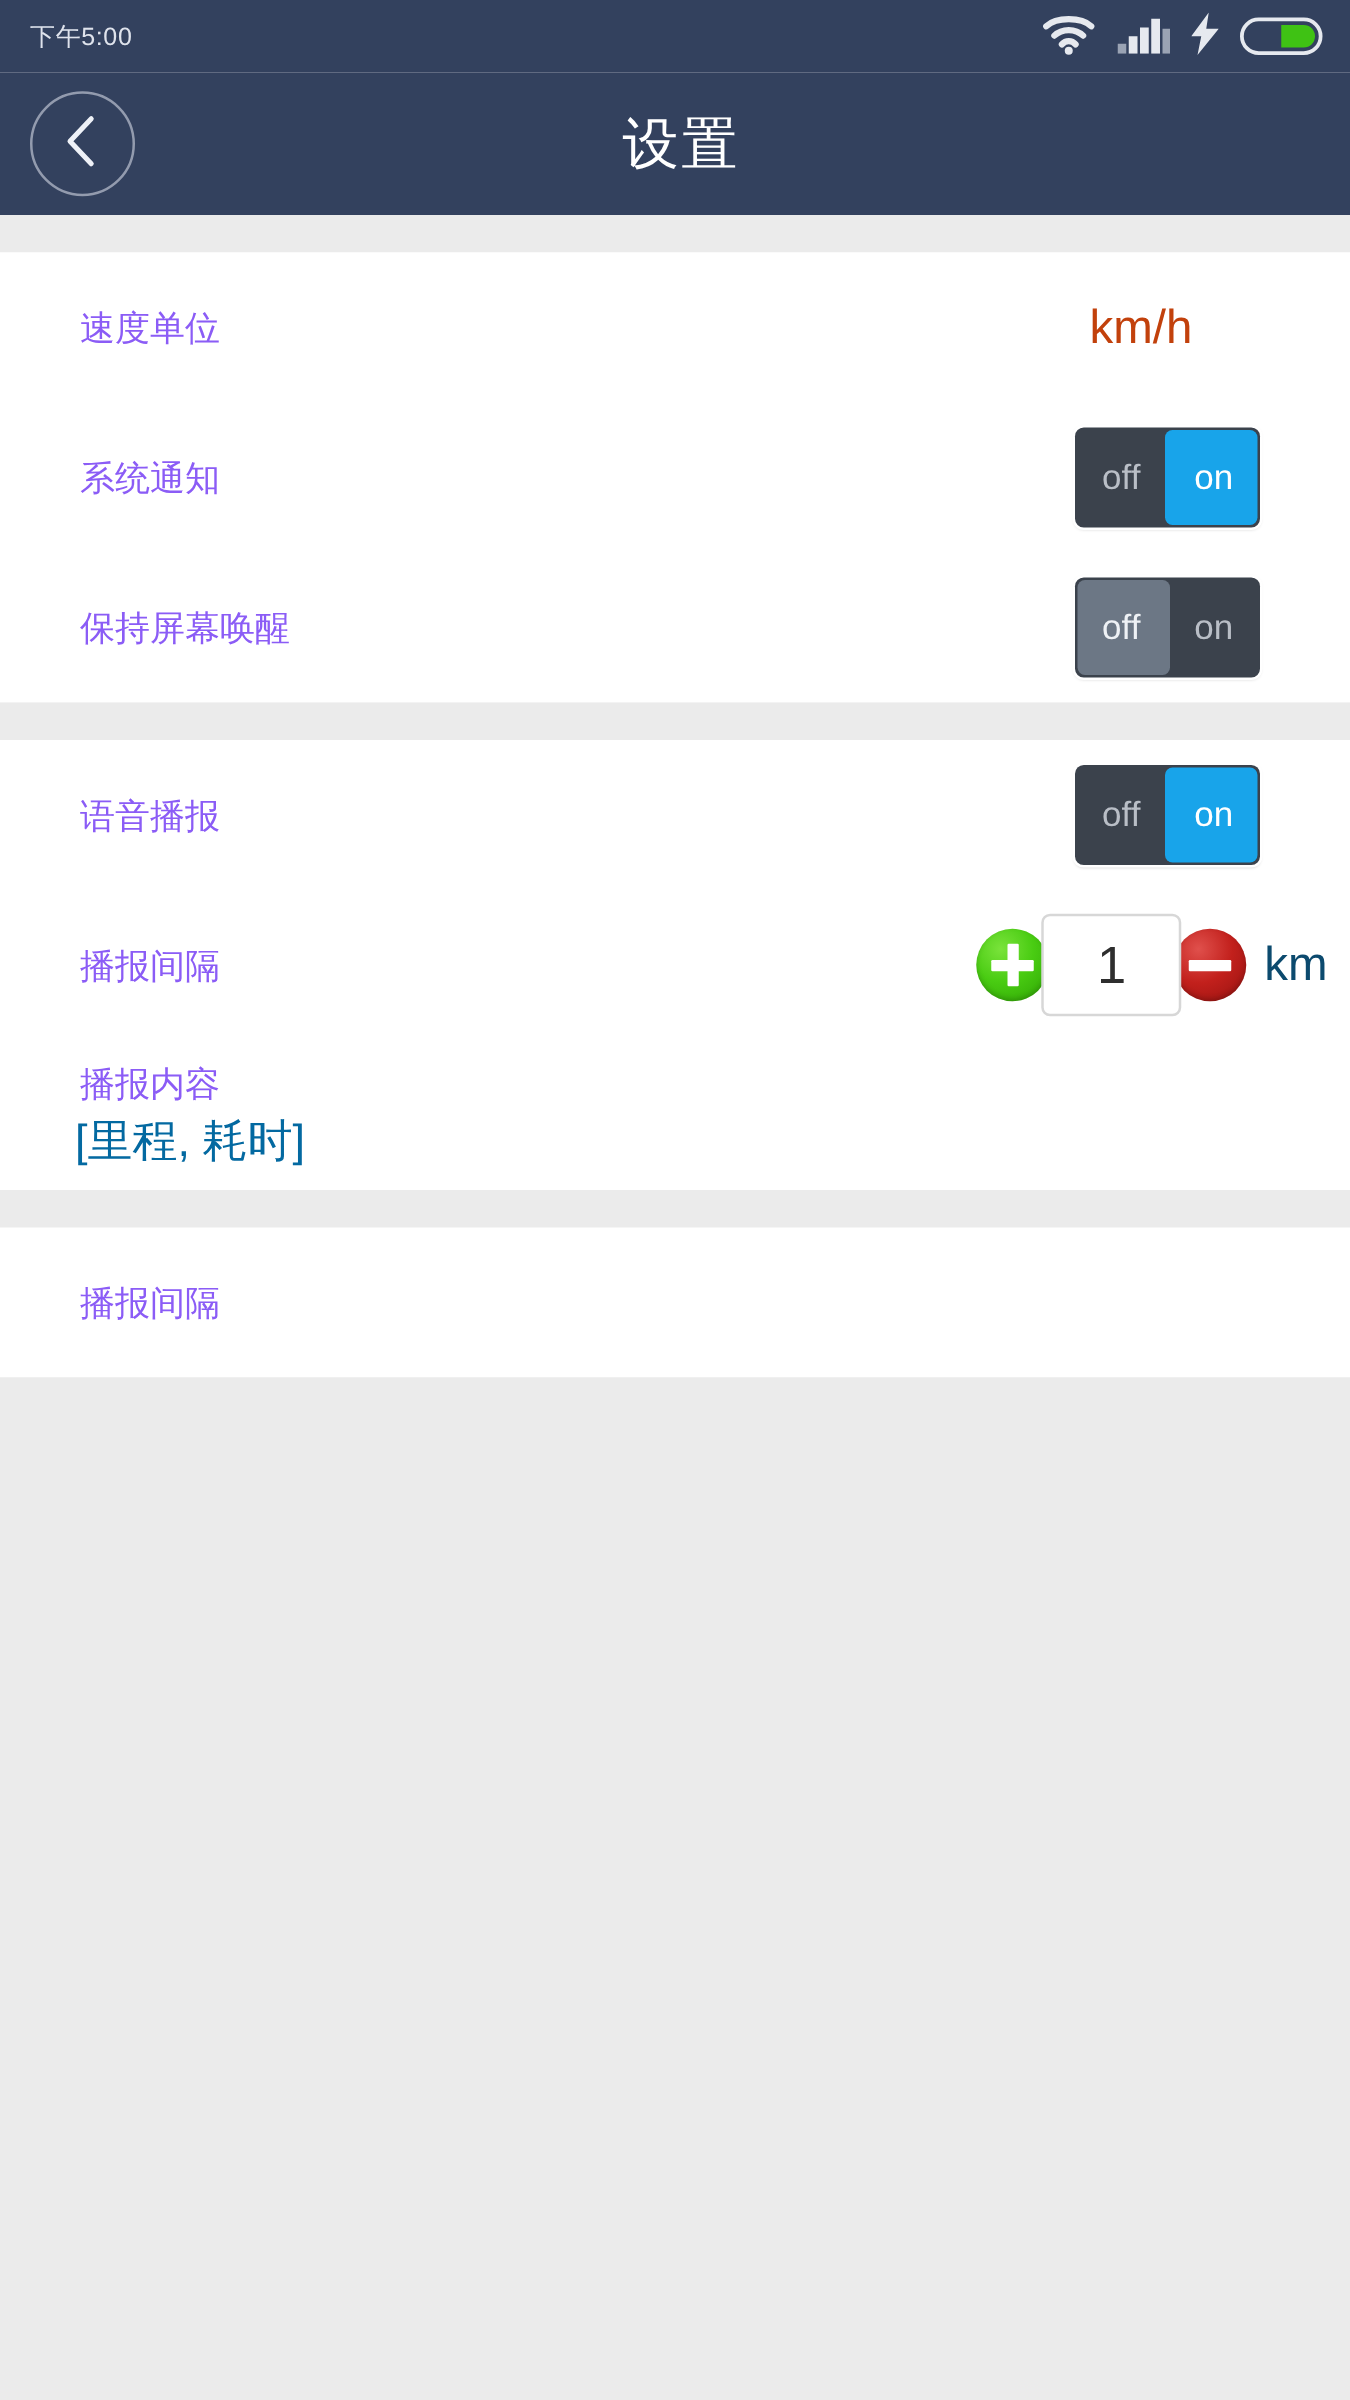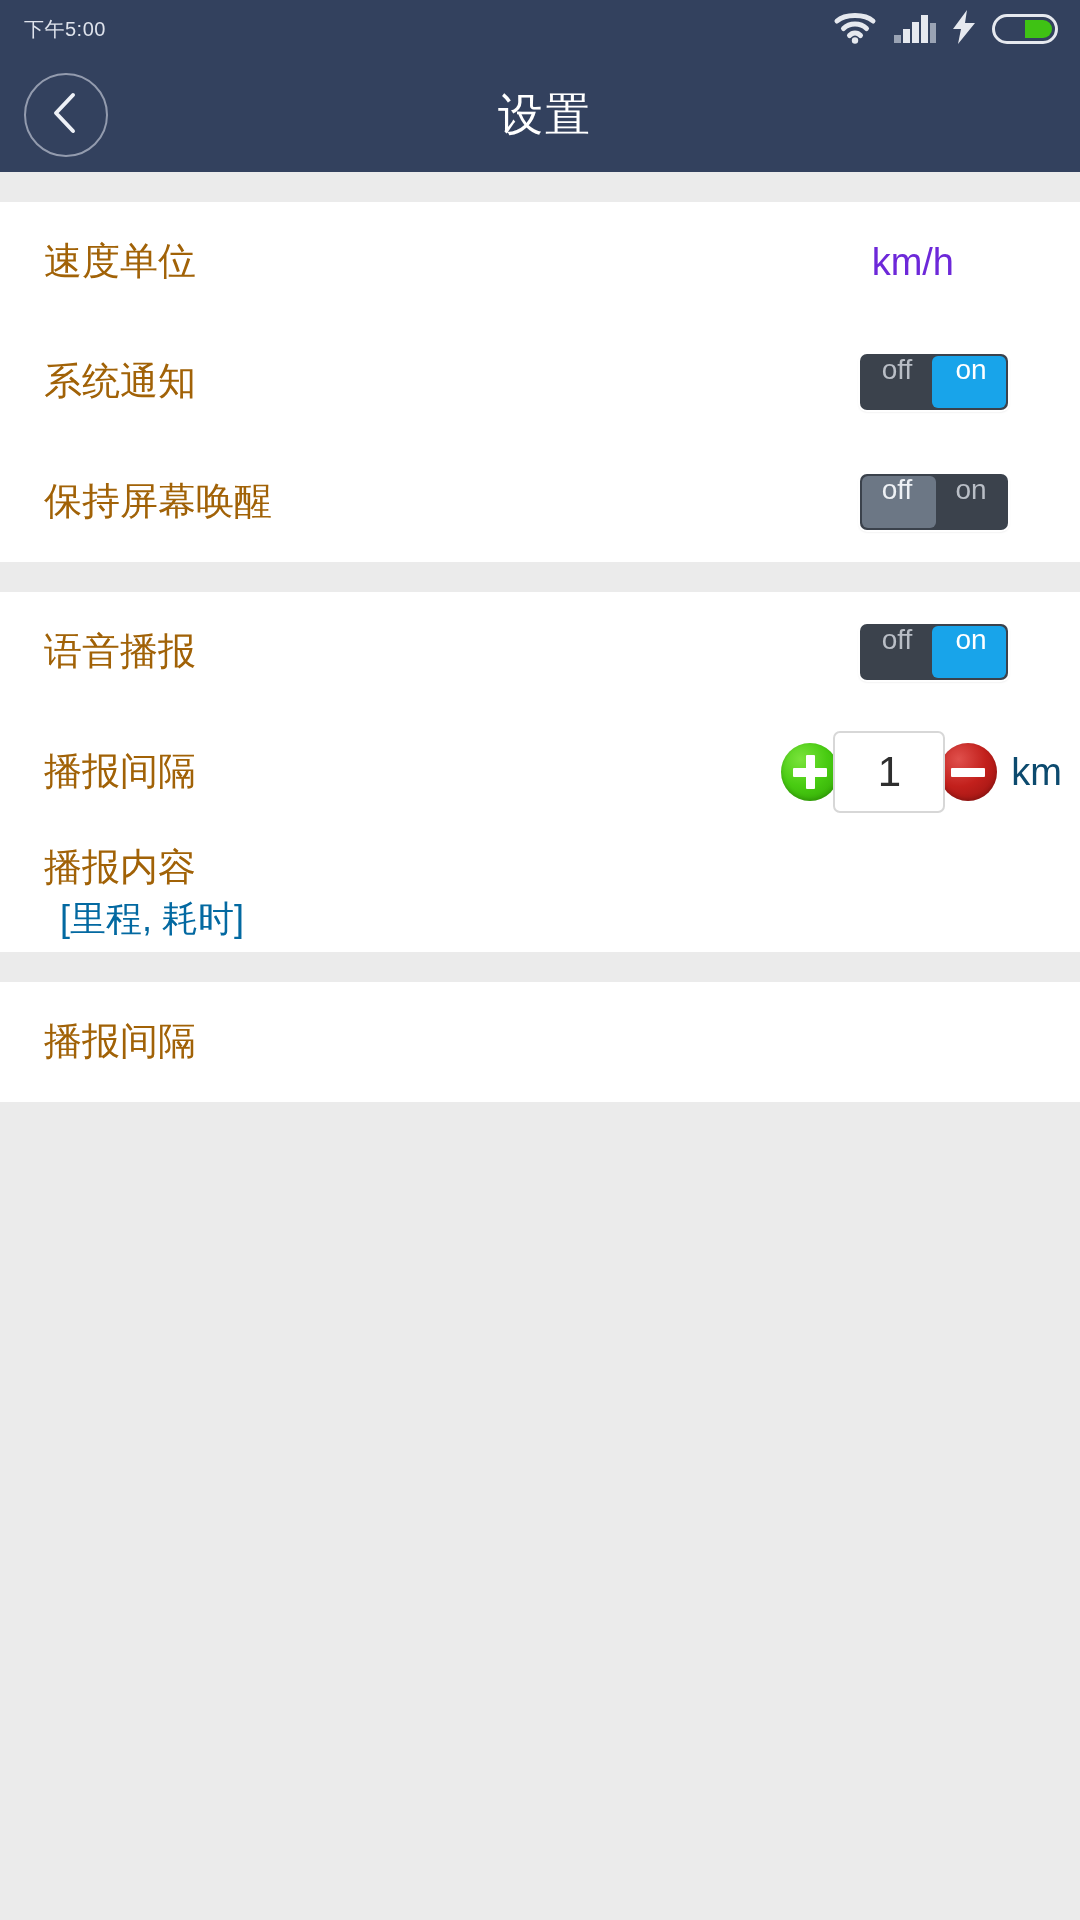--- a/index.html
+++ b/index.html
@@ -50,29 +50,29 @@
   
   #content{ background:#ebebeb; }
   .section{ background:#ffffff; }
   .gap{ height:30px; background:#ebebeb; }
 
   .row{
     min-height:120px; display:flex; align-items:center;
     padding:0 34px 0 44px; background:#fff;
   }
   .row-labels{ flex:1; display:flex; flex-direction:column; justify-content:center; }
-  .row-title{ font-size:38px; color:#a16207; line-height:1.25; }
+  .row-title{ font-size:28px; color:#8b5cf6; line-height:1.25;margin-left:20px; }
   .row-sub{ font-size:36px; color:#0369a1; margin-top:6px; line-height:1.2;margin-left:16px; }
-  .row-value{ font-size:38px; color:#6d28d9; padding-right:92px; }
+  .row-value{ font-size:38px; color:#c2410c; padding-right:92px; }
 
   
   .toggle{
-    width:148px; height:56px; border-radius:7px;
+    width:148px; height:80px; border-radius:7px;
     background:#3b424c; position:relative;
-    display:flex; align-items:flex-start;
+    display:flex; align-items:center;
     box-shadow:0 0 0 2px #ffffff, 0 1px 3px rgba(0,0,0,.28);
     flex:0 0 auto; margin-right:38px;
   }
   .toggle .lbl{
     width:50%; text-align:center; font-size:28px;
     color:#b9bec6; z-index:2; position:relative;
   }
   .toggle .knob{
     position:absolute; top:2px; bottom:2px; width:50%;
     border-radius:6px; z-index:1;

